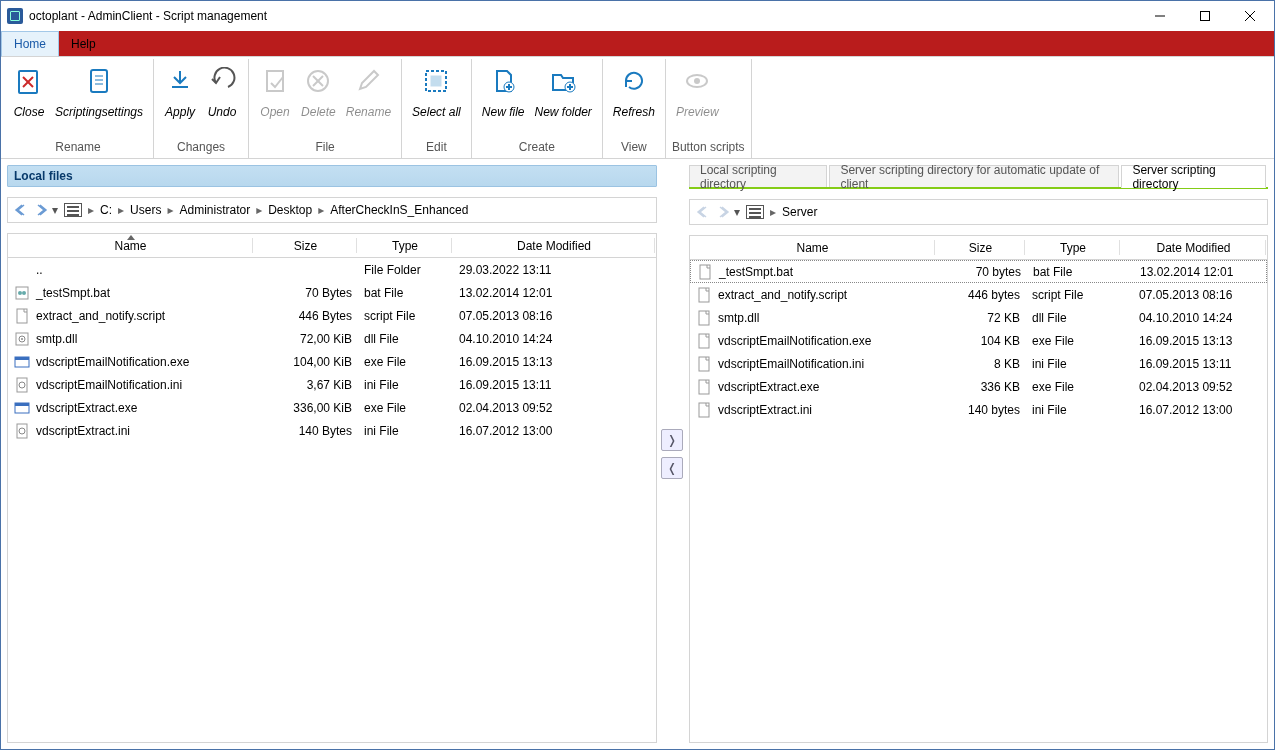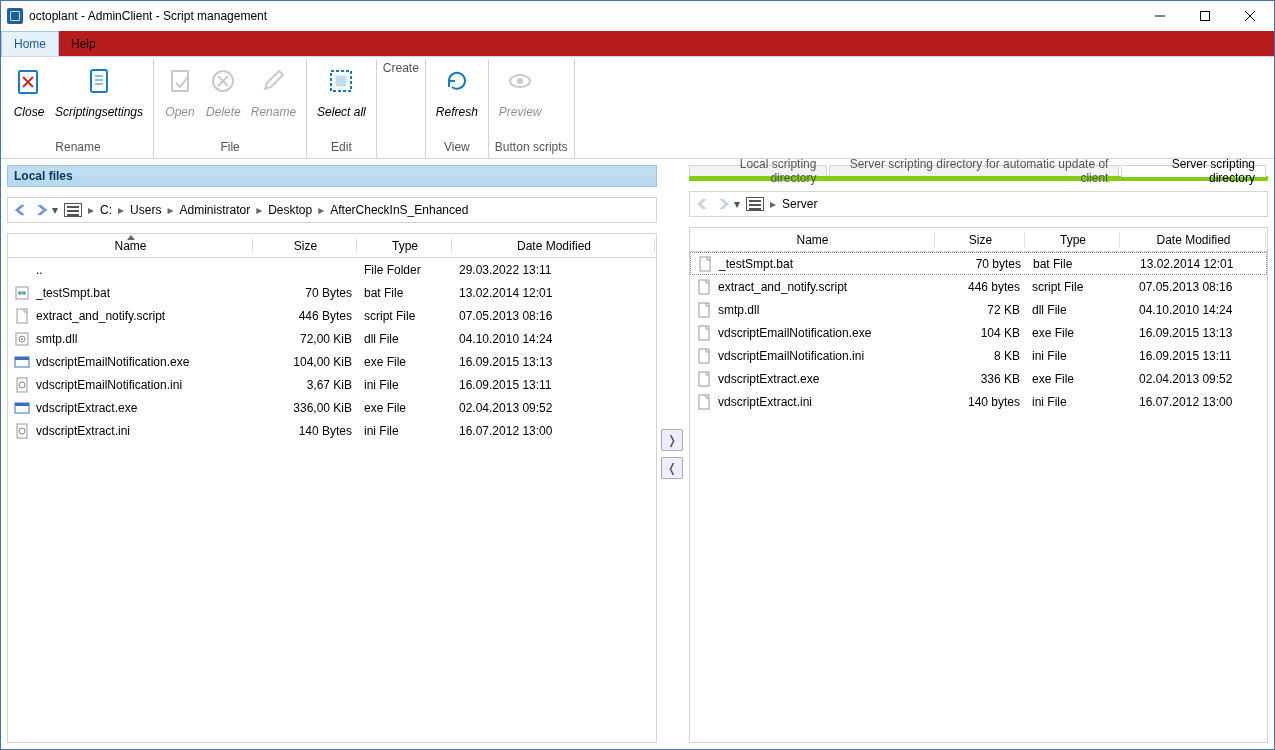--- a/index.html
+++ b/index.html
@@ -31,21 +31,21 @@
 
 .workarea { flex: 1; display: flex; padding: 6px; gap: 4px; overflow: hidden; }
 .pane { display: flex; flex-direction: column; min-width: 0; }
 .pane.left { width: 650px; }
 .pane.right { flex: 1; }
 
 
 .pane-title { background: linear-gradient(#c3dff2, #b8d8ee); border: 1px solid #9bc3e2; height: 22px; display: flex; align-items: center; padding: 0 6px; color: #083a6b; font-weight: 600; border-radius: 1px; margin-bottom: 10px; }
 
 
-.tabs { height: 16px; display: flex; border-bottom: 5px solid #84cc16; margin-bottom: 10px; text-align: right; }
+.tabs { height: 24px; display: flex; border-bottom: 2px solid #84cc16; margin-bottom: 10px; }
 .tab { padding: 0 10px; display: flex; align-items: center; border: 1px solid #d4d4d4; border-bottom: none; background: #f3f3f3; margin-right: 2px; color: #555; cursor: default; }
 .tab.active { background: #fff; border-bottom: 1px solid #fff; margin-bottom: -1px; color: #000; }
 
 
 .navrow { height: 26px; border: 1px solid #d4d4d4; display: flex; align-items: center; padding: 0 4px; gap: 4px; margin: 0 0 10px 0; }
 .nav-arrows { display: flex; gap: 2px; align-items: center; }
 .nav-arrow { width: 18px; height: 18px; display: flex; align-items: center; justify-content: center; color: #8aa8cc; }
 .dd { color: #555; }
 .detail-icon { width: 18px; height: 14px; border: 1px solid #555; position: relative; margin: 0 2px; }
 .detail-icon::before { content: ""; position: absolute; left: 2px; top: 2px; width: 12px; height: 2px; background: #555; box-shadow: 0 4px 0 #555, 0 8px 0 #555; }
@@ -135,20 +135,43 @@
         <span class="lbl">
             <span>Scripting</span>
             <br>
             <span>settings</span>
           </span>
       </div>
     </div>
     <div class="ribbon-group-label">Rename</div>
   </div>
 
+  <div class="ribbon-group">
+    <div class="ribbon-buttons">
+      <div class="ribbon-btn">
+        <span class="ic">
+            <svg width="28" height="28">
+              <path d="M14 4 v12 M8 10 l6 6 6-6" fill="none" stroke="#1a7abf" stroke-width="2"></path>
+              <path d="M6 20 h16" stroke="#1a7abf" stroke-width="2"></path>
+            </svg>
+          </span>
+        <span class="lbl">Apply</span>
+      </div>
+      <div class="ribbon-btn">
+        <span class="ic">
+            <svg width="28" height="28">
+              <path d="M20 20 a10 10 0 1 0 -12 -4" fill="none" stroke="#555" stroke-width="2"></path>
+              <path d="M4 12 l4 4 4-6" fill="none" stroke="#555" stroke-width="2"></path>
+            </svg>
+          </span>
+        <span class="lbl">Undo</span>
+      </div>
+    </div>
+    <div class="ribbon-group-label">Changes</div>
+  </div>
 
   <div class="ribbon-group">
     <div class="ribbon-buttons">
       <div class="ribbon-btn disabled">
         <span class="ic">
             <svg width="28" height="28">
               <rect x="6" y="4" width="16" height="20" fill="none" stroke="#888" stroke-width="2"></rect>
               <path d="M10 16 l4 4 8-10" fill="none" stroke="#888" stroke-width="2"></path>
             </svg>
           </span>
@@ -185,20 +208,44 @@
               <rect x="9" y="9" width="10" height="10" fill="#1a7abf" opacity=".25" stroke="#1a7abf"></rect>
             </svg>
           </span>
         <span class="lbl">Select all</span>
       </div>
     </div>
     <div class="ribbon-group-label">Edit</div>
   </div>
 
   <div class="ribbon-group">
+    <div class="ribbon-buttons">
+      <div class="ribbon-btn">
+        <span class="ic">
+            <svg width="28" height="28">
+              <path d="M8 4 h10 l4 4 v16 h-14 z" fill="none" stroke="#1a7abf" stroke-width="2"></path>
+              <circle cx="20" cy="20" r="5" fill="#fff" stroke="#1a7abf"></circle>
+              <line x1="20" y1="17" x2="20" y2="23" stroke="#1a7abf" stroke-width="2"></line>
+              <line x1="17" y1="20" x2="23" y2="20" stroke="#1a7abf" stroke-width="2"></line>
+            </svg>
+          </span>
+        <span class="lbl">New file</span>
+      </div>
+      <div class="ribbon-btn">
+        <span class="ic">
+            <svg width="28" height="28">
+              <path d="M4 8 h8 l2 3 h10 v12 h-20 z" fill="none" stroke="#1a7abf" stroke-width="2"></path>
+              <circle cx="21" cy="20" r="5" fill="#fff" stroke="#1a7abf"></circle>
+              <line x1="21" y1="17" x2="21" y2="23" stroke="#1a7abf" stroke-width="2"></line>
+              <line x1="18" y1="20" x2="24" y2="20" stroke="#1a7abf" stroke-width="2"></line>
+            </svg>
+          </span>
+        <span class="lbl">New folder</span>
+      </div>
+    </div>
     <div class="ribbon-group-label">Create</div>
   </div>
 
   <div class="ribbon-group">
     <div class="ribbon-buttons">
       <div class="ribbon-btn">
         <span class="ic">
             <svg width="28" height="28">
               <path d="M6 14 a8 8 0 1 1 3 6" fill="none" stroke="#1a7abf" stroke-width="2"></path>
               <path d="M6 20 v-6 h6" fill="none" stroke="#1a7abf" stroke-width="2"></path>

